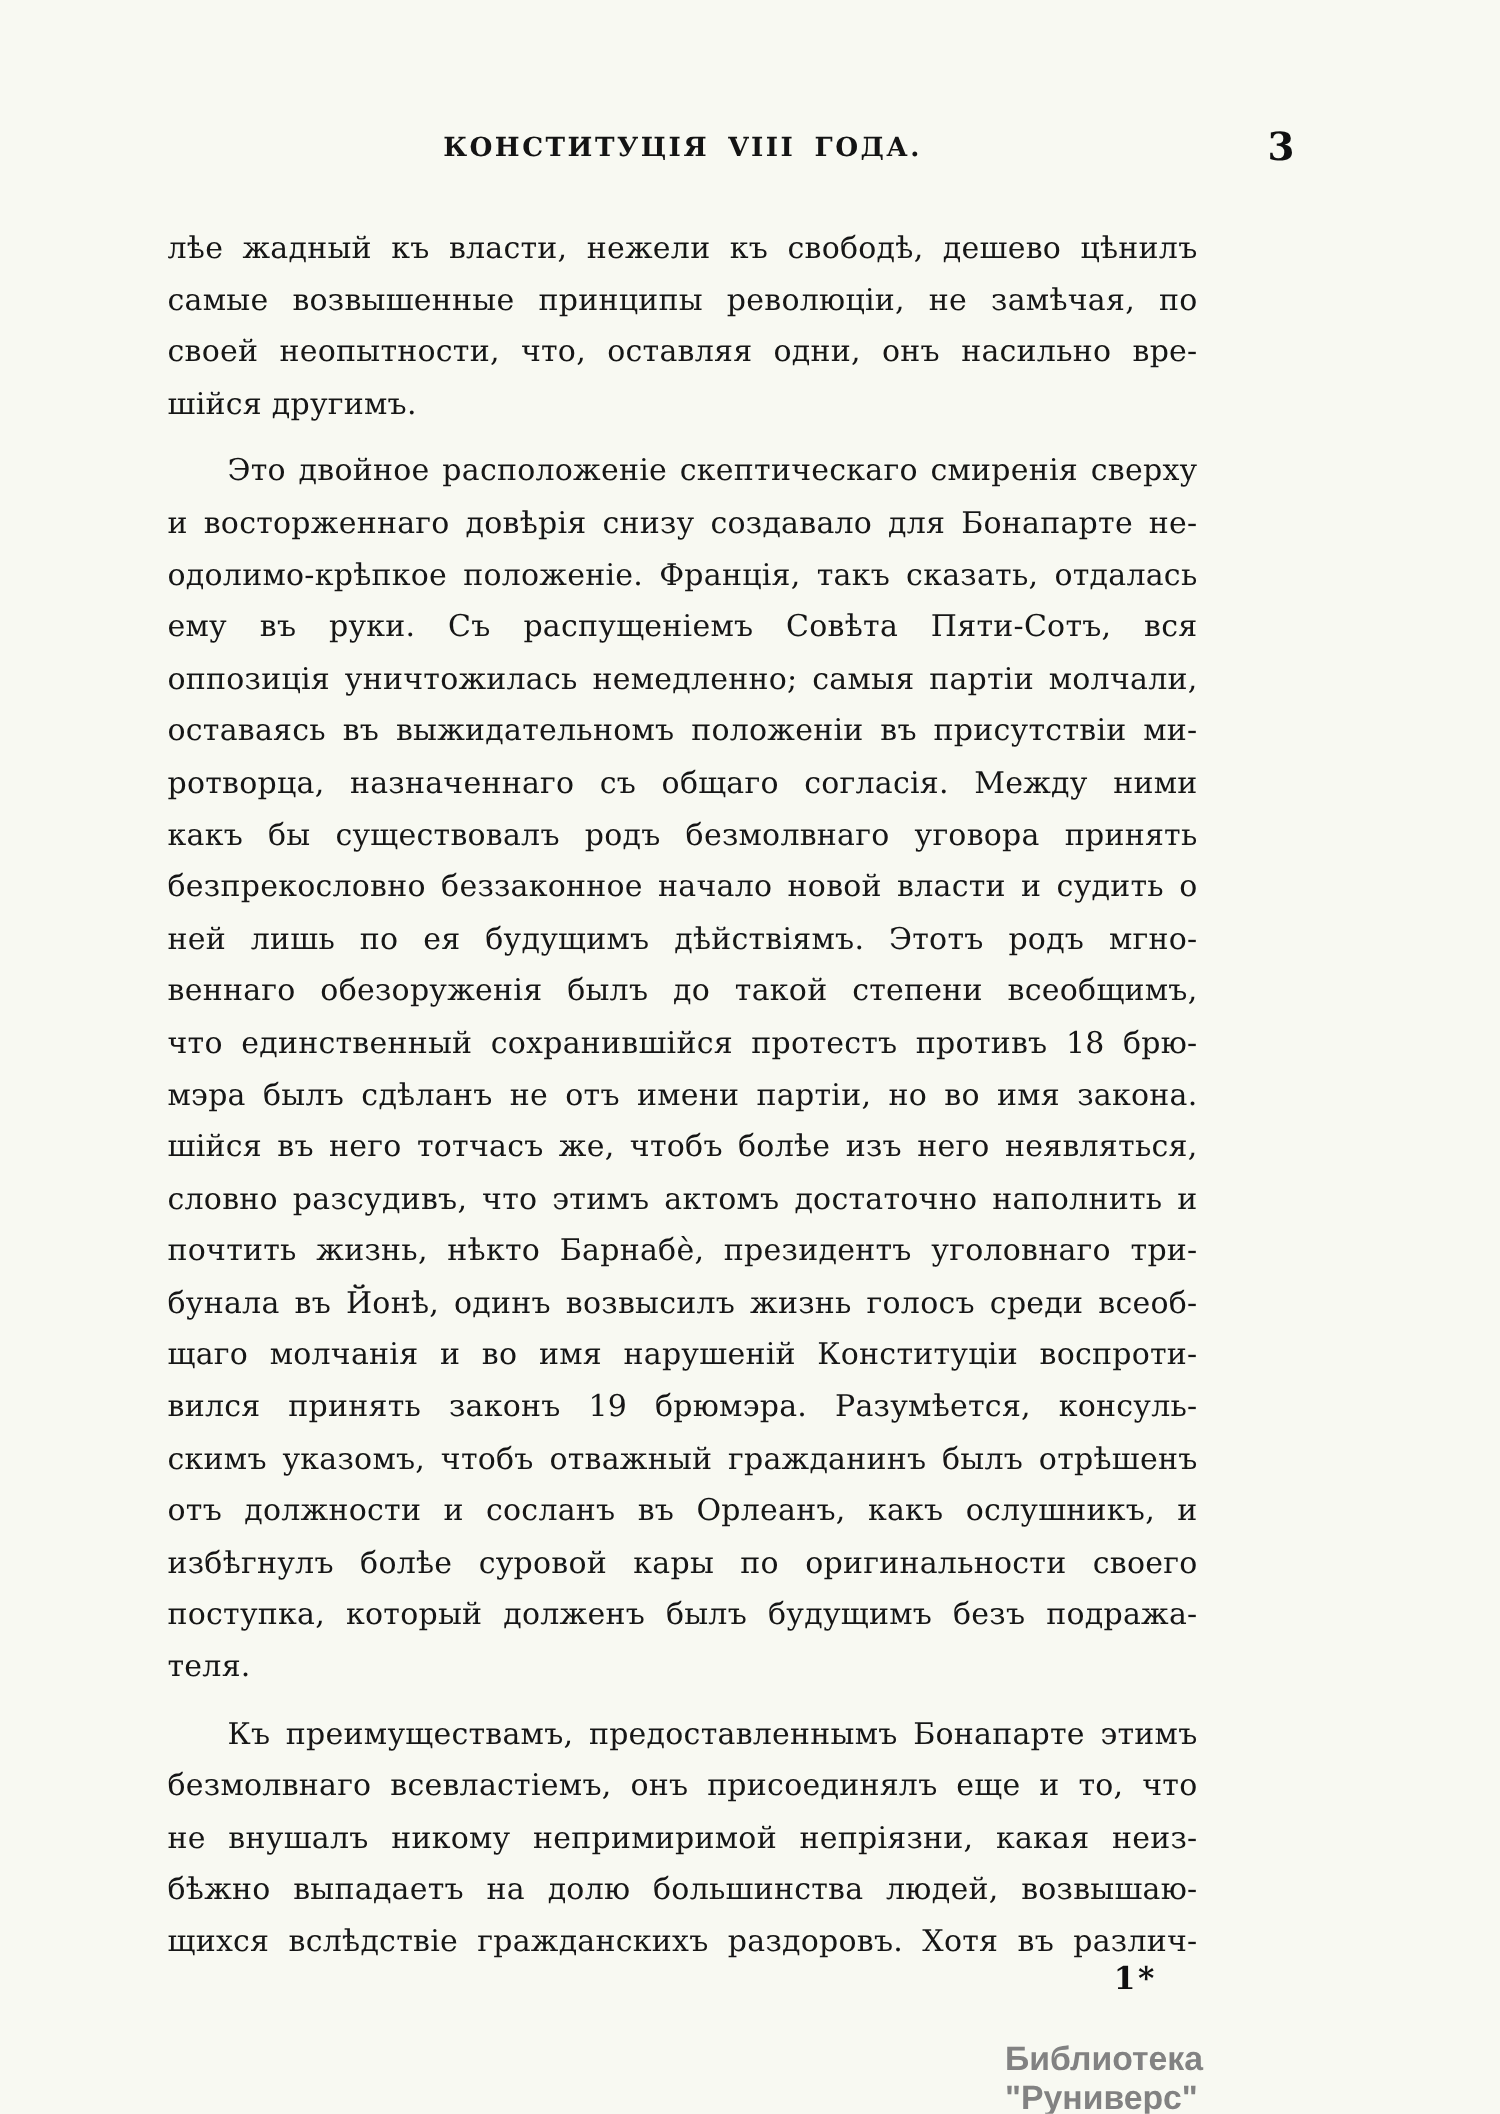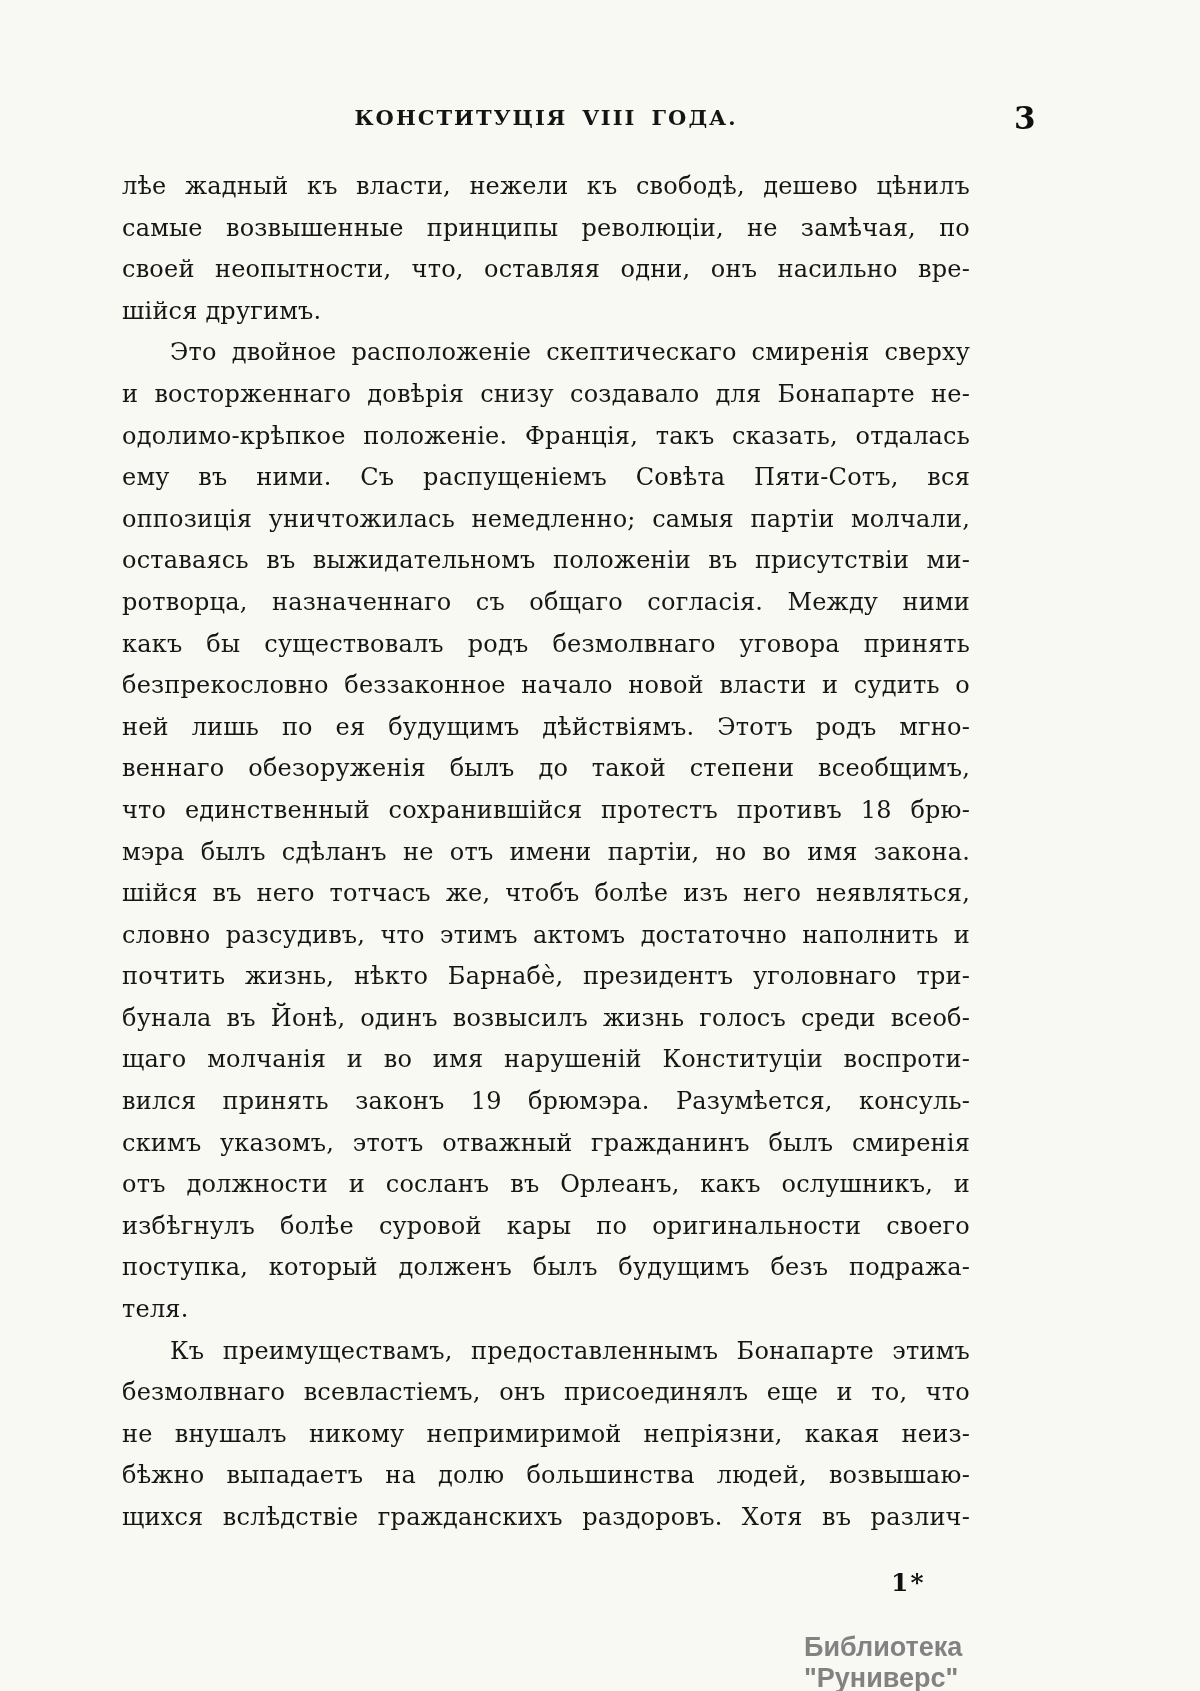--- a/index.html
+++ b/index.html
@@ -43,21 +43,21 @@
   }
   .body-text {
     position: absolute;
     left: 122px;
     top: 158px;
     width: 848px;
     font-size: 24px;
     line-height: 41.6px;
     letter-spacing: 0.2px;
   }
-  .paragraph { margin: 0; }
+  .paragraph { margin: 12px; }
   .line {
     text-align: justify;
     text-align-last: justify;
     white-space: normal;
   }
   .line.indent { padding-left: 48px; }
   .line.para-end {
     text-align-last: left;
   }
   .signature-mark {
@@ -92,37 +92,37 @@
       <div class="paragraph">
         <div class="line">лѣе жадный къ власти, нежели къ свободѣ, дешево цѣнилъ</div>
         <div class="line">самые возвышенные принципы революціи, не замѣчая, по</div>
         <div class="line">своей неопытности, что, оставляя одни, онъ насильно вре-</div>
         <div class="line para-end">шійся другимъ.</div>
       </div>
       <div class="paragraph">
         <div class="line indent">Это двойное расположеніе скептическаго смиренія сверху</div>
         <div class="line">и восторженнаго довѣрія снизу создавало для Бонапарте не-</div>
         <div class="line">одолимо-крѣпкое положеніе. Франція, такъ сказать, отдалась</div>
-        <div class="line">ему въ ними. Съ распущеніемъ Совѣта Пяти-Сотъ, вся</div>
+        <div class="line">ему въ руки. Съ распущеніемъ Совѣта Пяти-Сотъ, вся</div>
         <div class="line">оппозиція уничтожилась немедленно; самыя партіи молчали,</div>
         <div class="line">оставаясь въ выжидательномъ положеніи въ присутствіи ми-</div>
         <div class="line">ротворца, назначеннаго съ общаго согласія. Между ними</div>
         <div class="line">какъ бы существовалъ родъ безмолвнаго уговора принять</div>
         <div class="line">безпрекословно беззаконное начало новой власти и судить о</div>
         <div class="line">ней лишь по ея будущимъ дѣйствіямъ. Этотъ родъ мгно-</div>
         <div class="line">веннаго обезоруженія былъ до такой степени всеобщимъ,</div>
         <div class="line">что единственный сохранившійся протестъ противъ 18 брю-</div>
         <div class="line">мэра былъ сдѣланъ не отъ имени партіи, но во имя закона.</div>
         <div class="line">шійся въ него тотчасъ же, чтобъ болѣе изъ него неявляться,</div>
         <div class="line">словно разсудивъ, что этимъ актомъ достаточно наполнить и</div>
         <div class="line">почтить жизнь, нѣкто Барнабѐ, президентъ уголовнаго три-</div>
         <div class="line">бунала въ Йонѣ, одинъ возвысилъ жизнь голосъ среди всеоб-</div>
         <div class="line">щаго молчанія и во имя нарушеній Конституціи воспроти-</div>
         <div class="line">вился принять законъ 19 брюмэра. Разумѣется, консуль-</div>
-        <div class="line">скимъ указомъ, этотъ отважный гражданинъ былъ смиренія</div>
+        <div class="line">скимъ указомъ, чтобъ отважный гражданинъ былъ отрѣшенъ</div>
         <div class="line">отъ должности и сосланъ въ Орлеанъ, какъ ослушникъ, и</div>
         <div class="line">избѣгнулъ болѣе суровой кары по оригинальности своего</div>
         <div class="line">поступка, который долженъ былъ будущимъ безъ подража-</div>
         <div class="line para-end">теля.</div>
       </div>
       <div class="paragraph">
         <div class="line indent">Къ преимуществамъ, предоставленнымъ Бонапарте этимъ</div>
         <div class="line">безмолвнаго всевластіемъ, онъ присоединялъ еще и то, что</div>
         <div class="line">не внушалъ никому непримиримой непріязни, какая неиз-</div>
         <div class="line">бѣжно выпадаетъ на долю большинства людей, возвышаю-</div>

